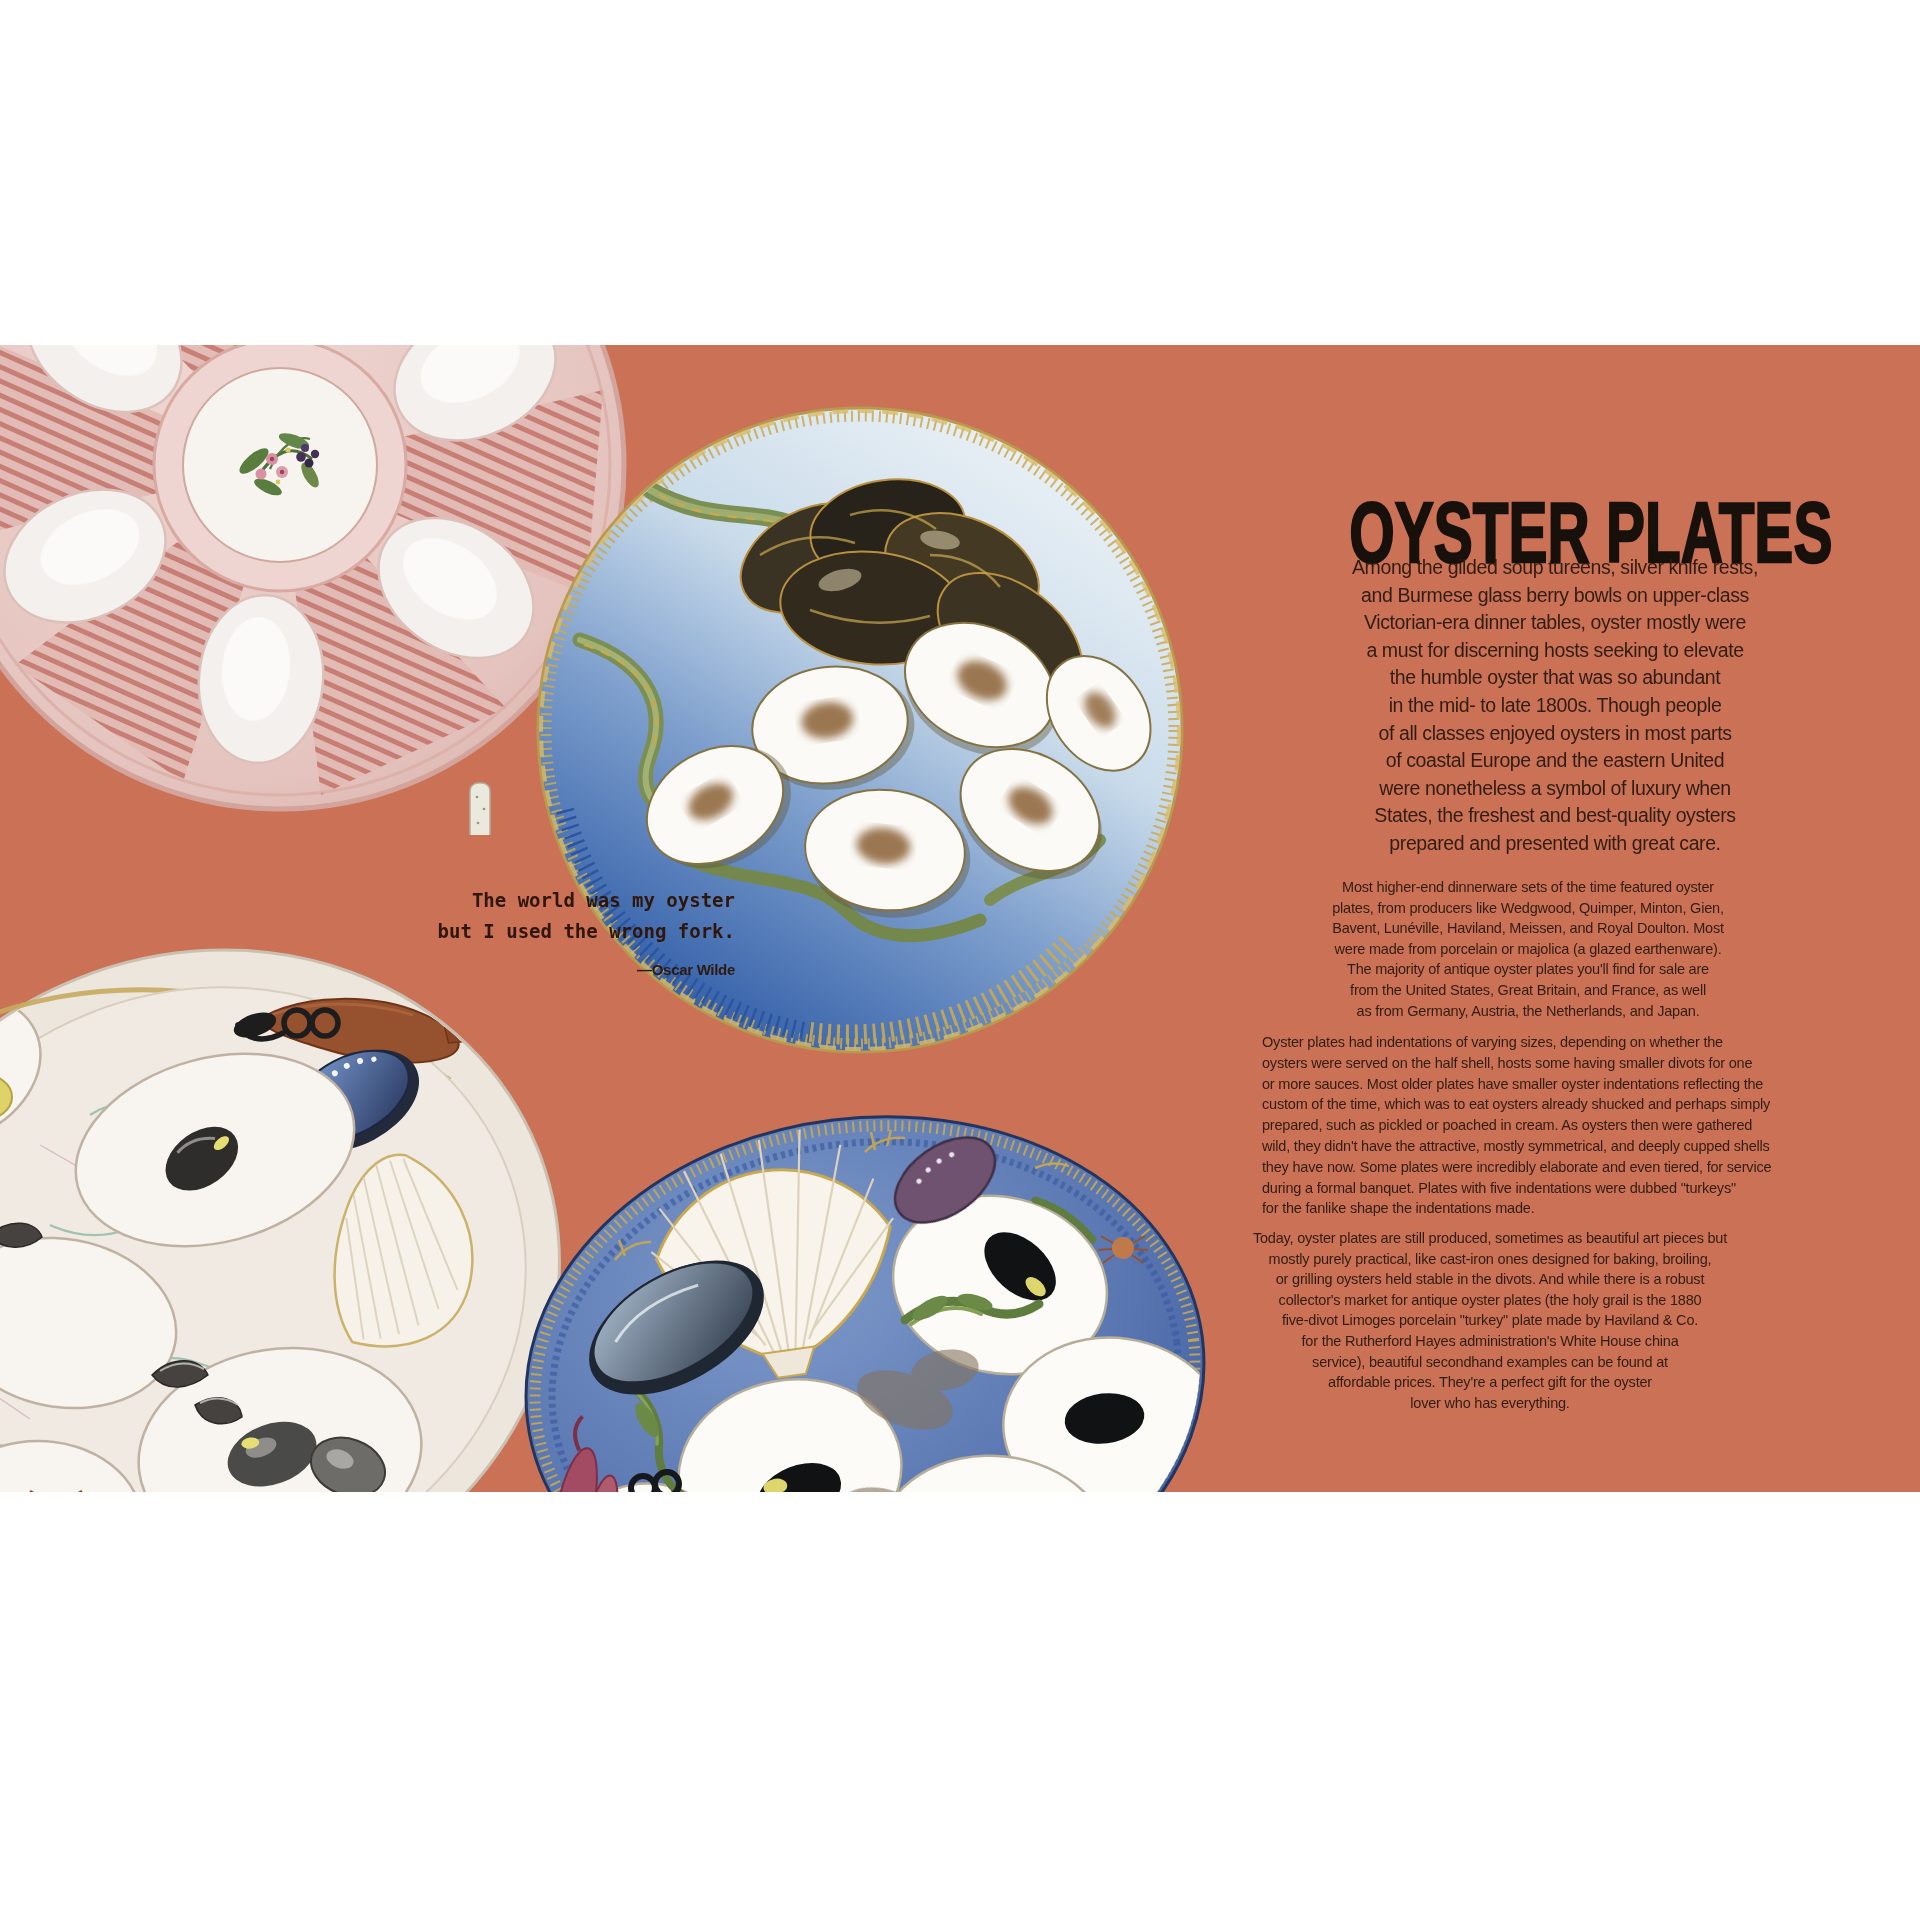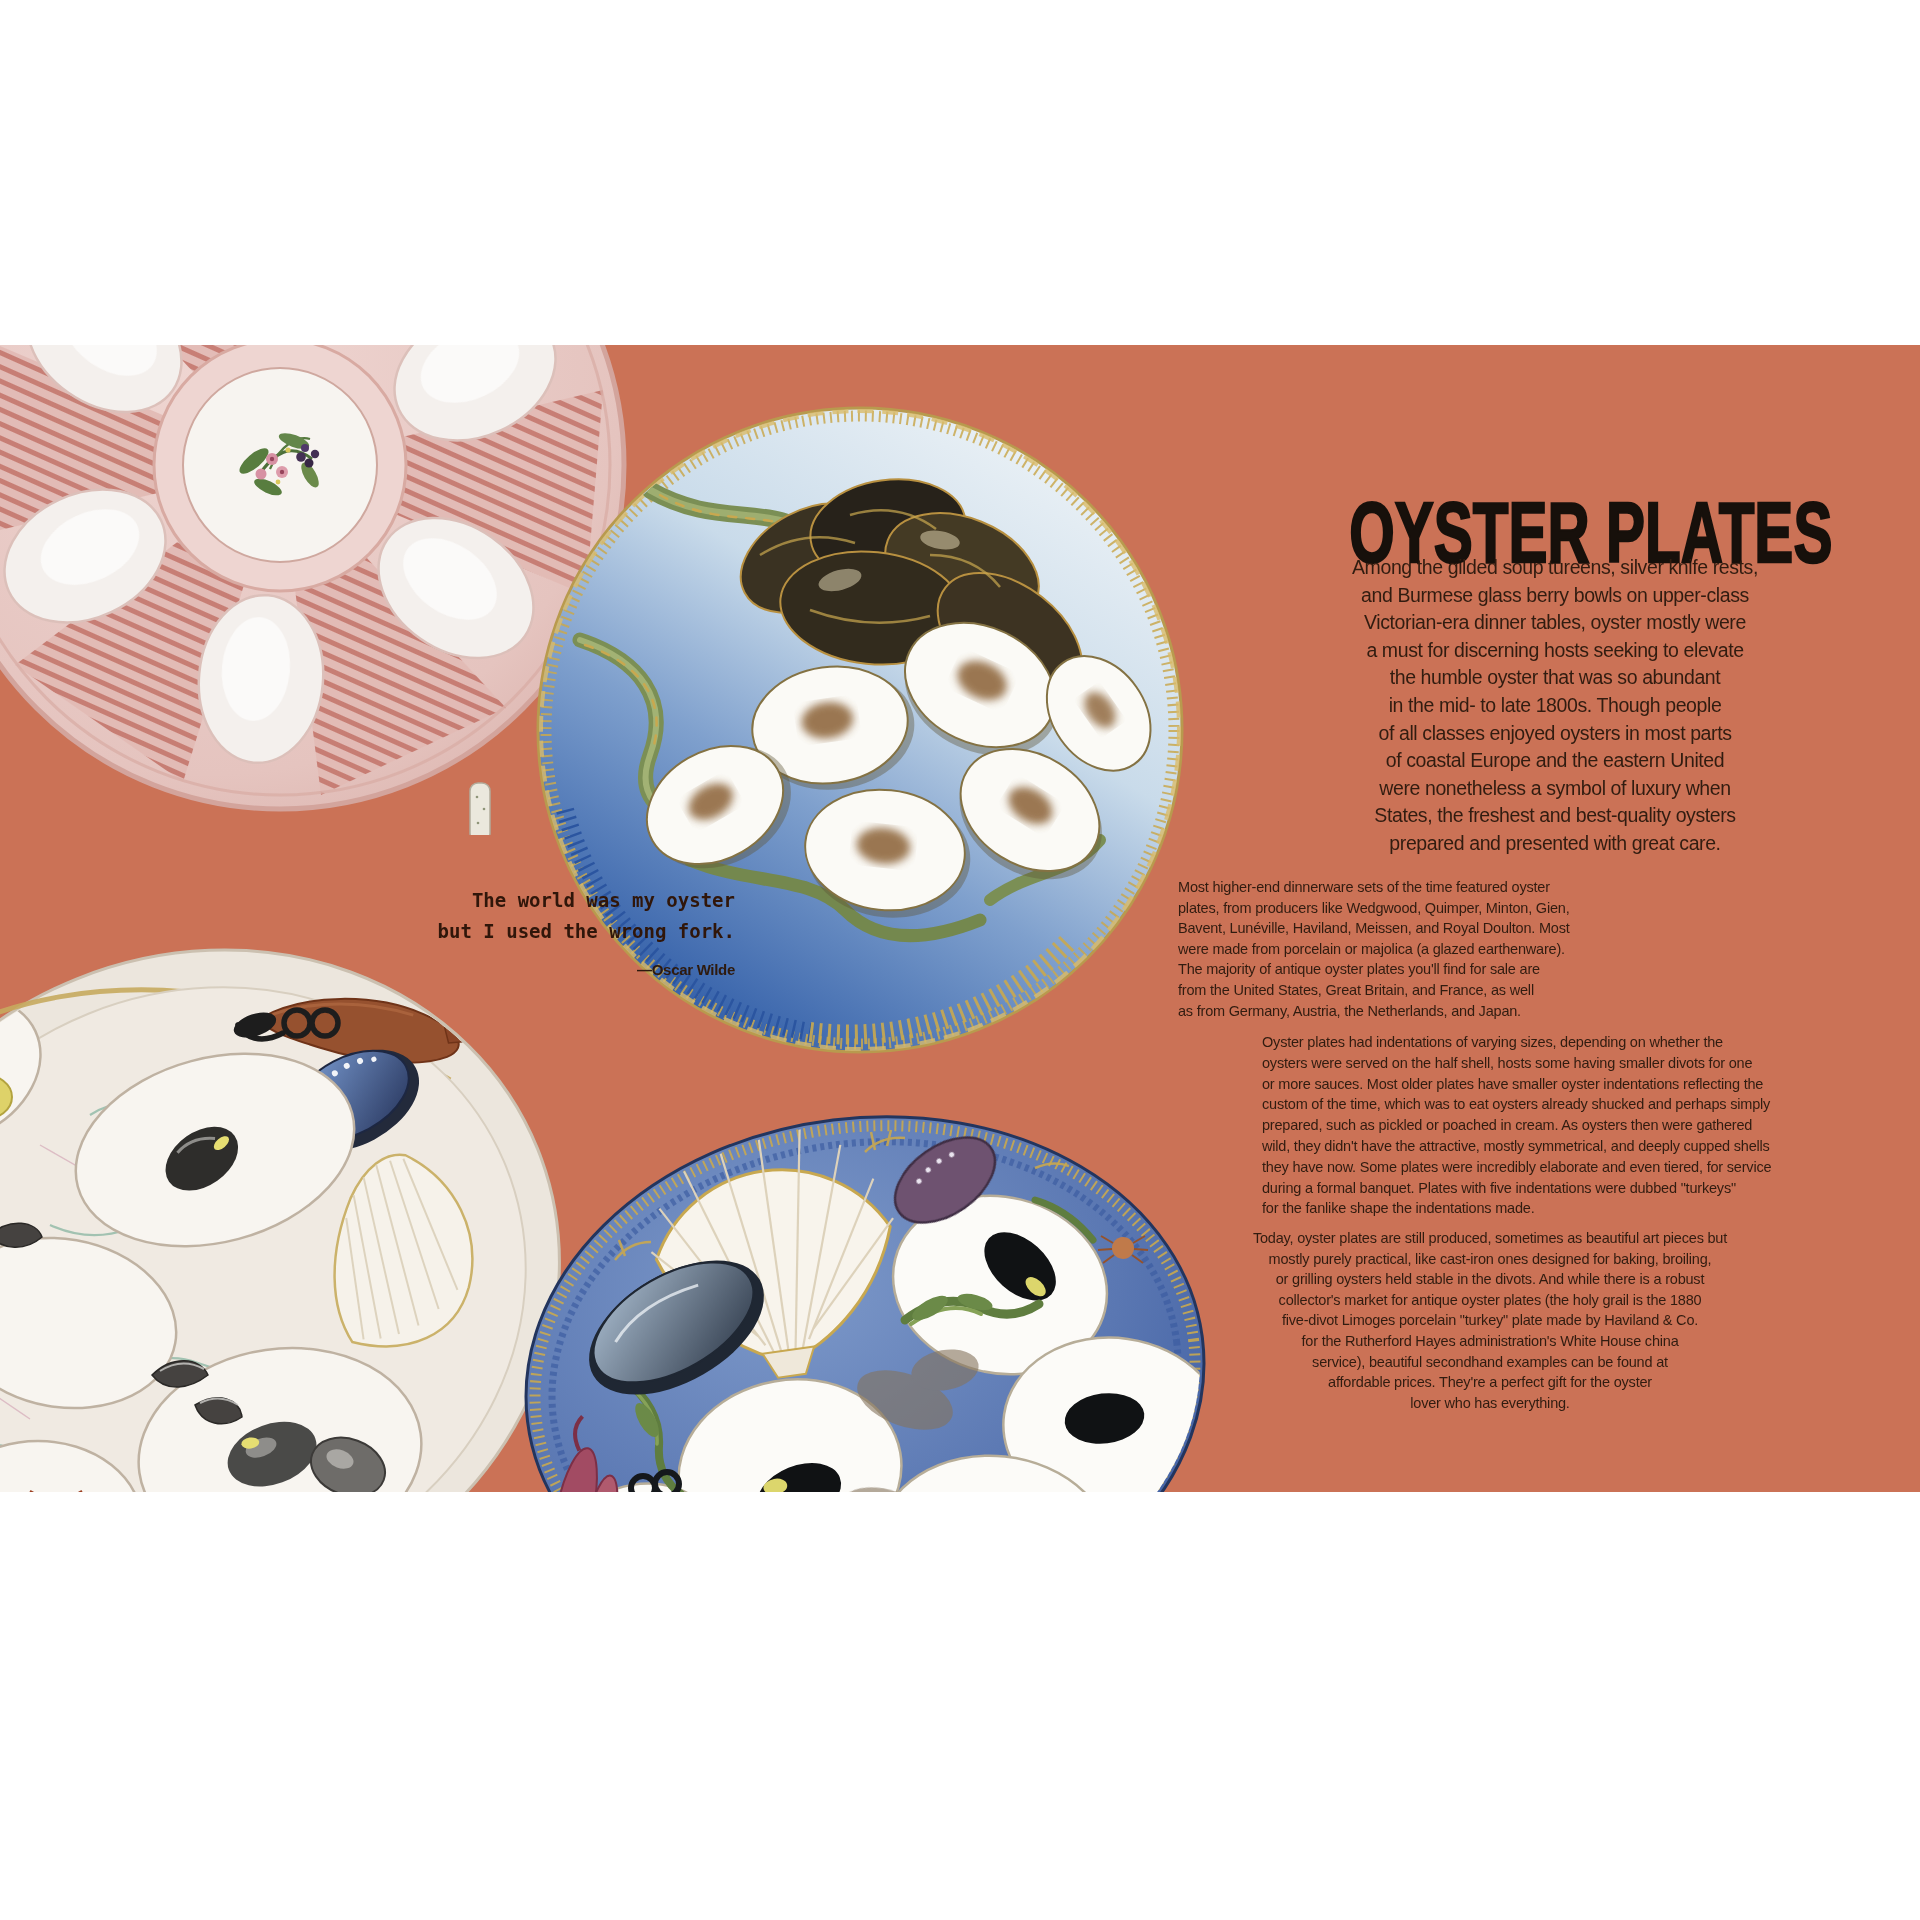--- a/index.html
+++ b/index.html
@@ -8,21 +8,21 @@
   .page{position:absolute;left:0;top:345px;width:1920px;height:1233px;overflow:hidden;}
   .plate{position:absolute;}
   .page-title{position:absolute;top:86px;right:88px;line-height:1;white-space:nowrap;
               font-weight:bold;font-size:86px;letter-spacing:0;
               -webkit-text-stroke:2.4px #17100b;color:#17100b;
               transform:scaleX(0.68);transform-origin:100% 50%;}
   .textblock{position:absolute;color:#311c10;}
   .textblock .line{white-space:nowrap;}
   .intro{top:209px;left:1205px;width:700px;text-align:center;
          font-size:19.5px;line-height:27.6px;letter-spacing:-0.4px;}
-  .para2{top:532px;left:1178px;width:700px;
+  .para2{top:532px;left:1178px;width:700px;text-align:center;
          font-size:14.5px;line-height:20.6px;letter-spacing:-0.2px;}
   .para3{top:687px;left:1262px;width:640px;text-align:left;
          font-size:14.5px;line-height:20.8px;letter-spacing:-0.2px;}
   .para4{top:883px;left:1140px;width:700px;text-align:center;
          font-size:14.5px;line-height:20.6px;letter-spacing:-0.2px;}
   .quote{position:absolute;top:540px;left:295px;width:440px;text-align:right;color:#30160a;}
   .quote .qline{font-family:"DejaVu Sans Mono",monospace;font-weight:bold;
                 font-size:19px;line-height:31px;white-space:nowrap;}
   .quote .attr{margin-top:14px;font-family:"Liberation Sans",sans-serif;
                font-weight:bold;font-size:15px;letter-spacing:-0.3px;color:#2e1a0e;}

